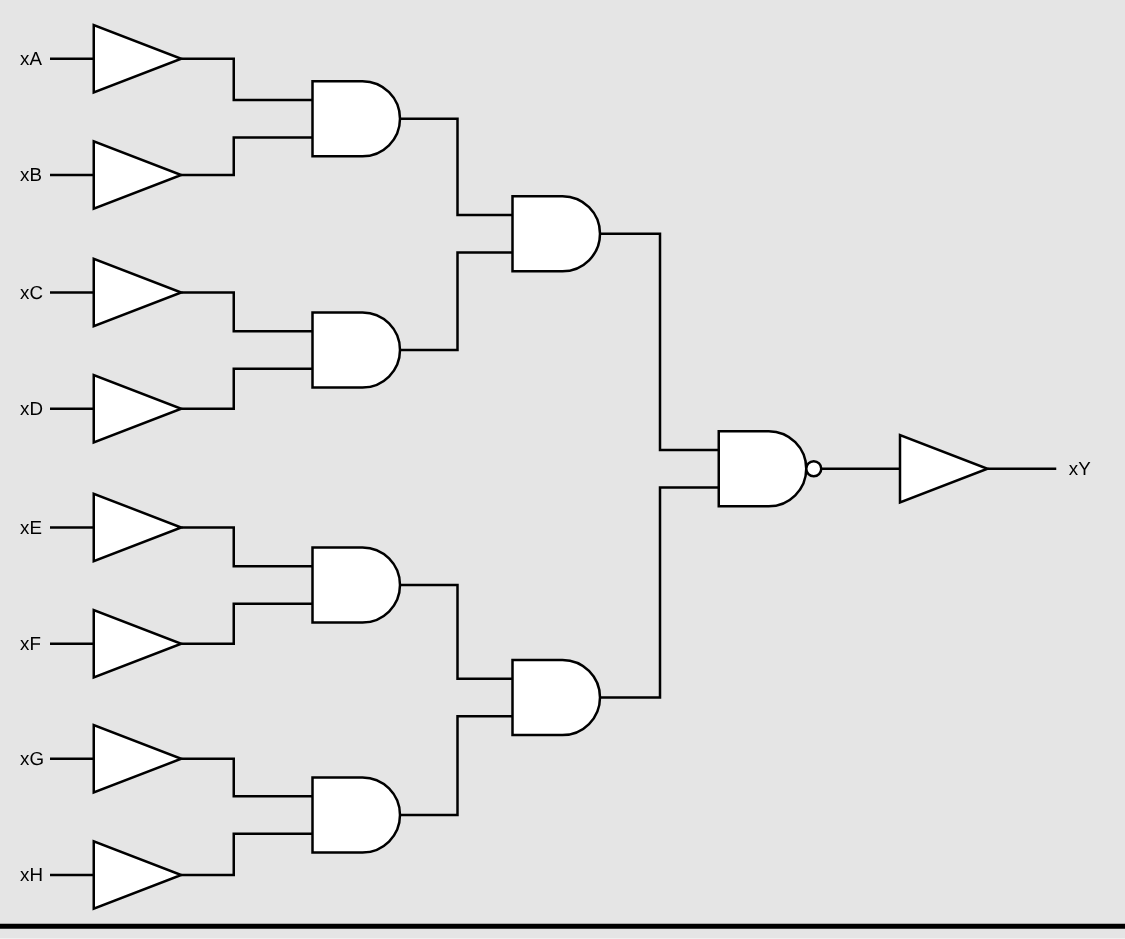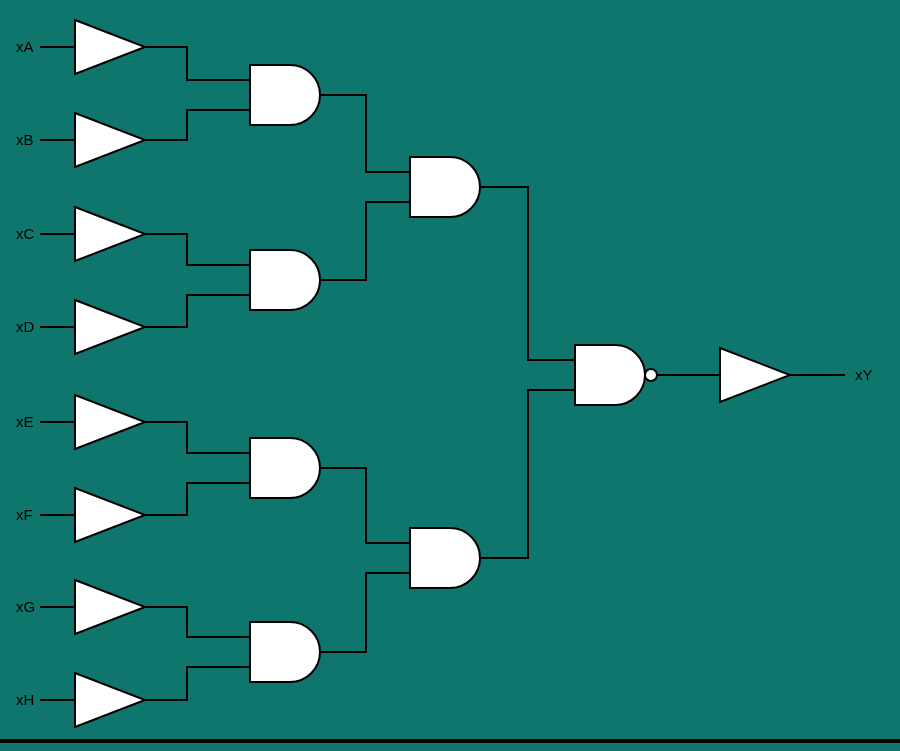--- a/index.html
+++ b/index.html
@@ -8,21 +8,21 @@
     background: #ffffff;
     width: 900px;
     height: 751px;
     overflow: hidden;
     font-family: "Liberation Sans", sans-serif;
   }
   #stage {
     position: relative;
     width: 900px;
     height: 751px;
-    background: #0f766e;
+    background: #e5e5e5;
   }
   svg text {
     font-family: "Liberation Sans", sans-serif;
   }
 </style>
 </head>
 <body>
 
 <div id="stage">
   <svg id="circuit" width="900" height="751" viewBox="0 0 900 751">

